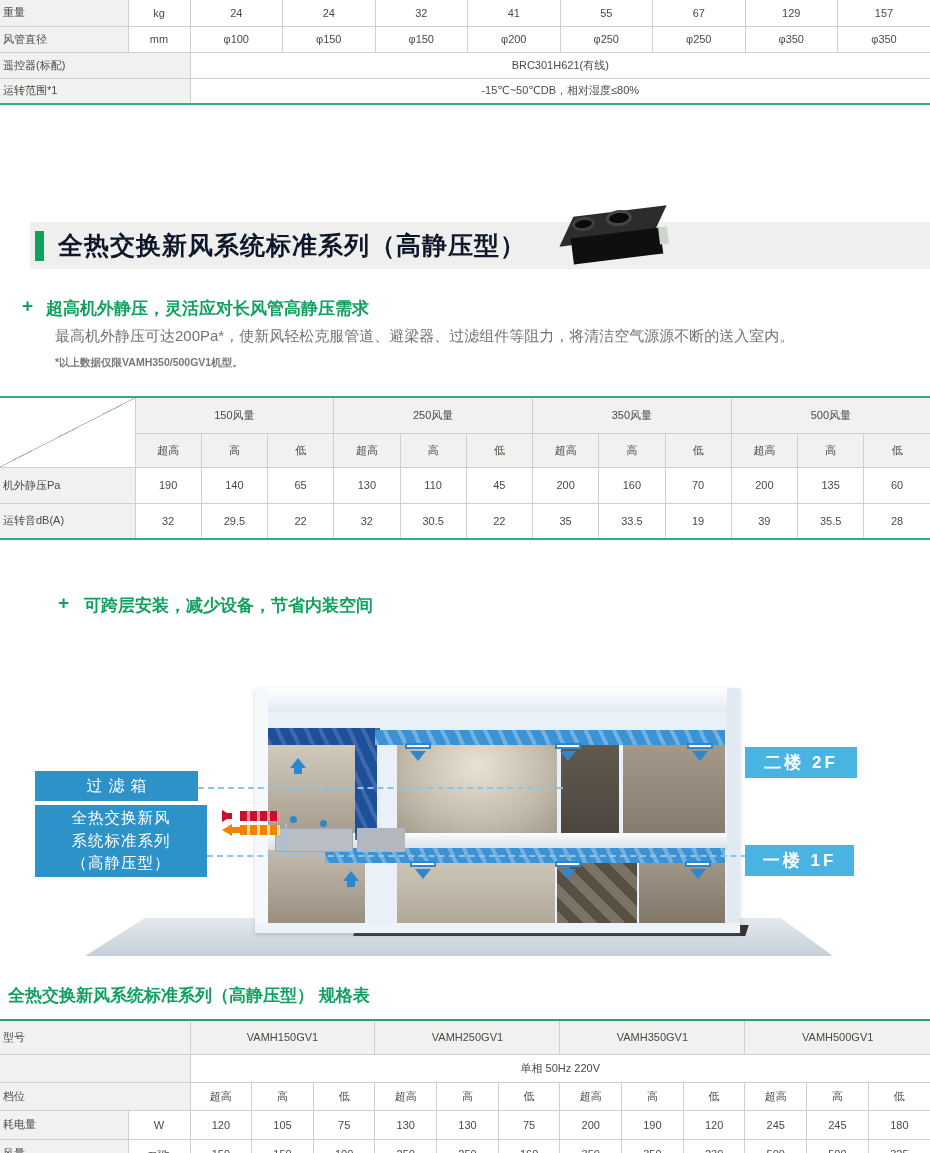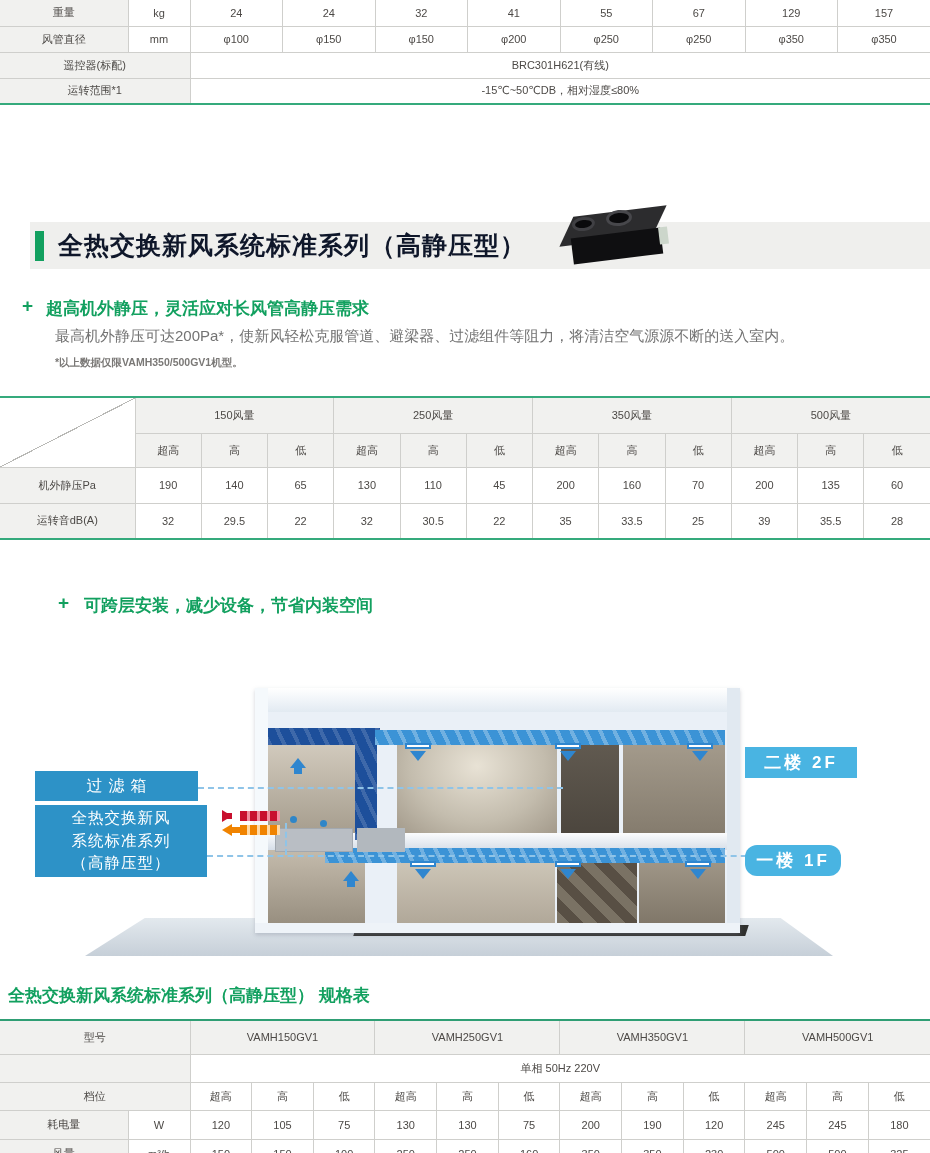--- a/index.html
+++ b/index.html
@@ -9,21 +9,21 @@
     font-family: "Liberation Sans", "DejaVu Sans", sans-serif;
     color: #4c4946;
   }
   #page { position: relative; width: 930px; height: 1153px; overflow: hidden; }
 
   
   table { border-collapse: collapse; table-layout: fixed; width: 930px; font-size: 11px; color:#4c4946; }
   td { border: 1px solid #cfcfcc; text-align: center; padding: 0 3px; overflow: hidden; white-space: nowrap; vertical-align: middle; }
   td:first-child { border-left: none; }
   td:last-child { border-right: none; }
-  .lb { background: #f1f1ef; text-align: center; }
+  .lb { background: #f1f1ef; text-align: left; }
   .hd { background: #f1f1ef; }
 
   
   .top-tbl { position: absolute; top: 0; left: 0; border-bottom: 2px solid #35aa7c; }
   .top-tbl tr { height: 26px; }
   .top-tbl tr:first-child td { border-top: none; }
 
   
   .band { position: absolute; top: 222px; left: 30px; width: 900px; height: 47px; background: #efefed; }
   .band-bar { position: absolute; top: 231px; left: 35px; width: 9px; height: 30px; background: #12a05f; }
@@ -207,21 +207,21 @@
       <tr class="dt">
         <td class="lb">运转音dB(A)</td>
         <td>32</td>
         <td>29.5</td>
         <td>22</td>
         <td>32</td>
         <td>30.5</td>
         <td>22</td>
         <td>35</td>
         <td>33.5</td>
-        <td>25</td>
+        <td>19</td>
         <td>39</td>
         <td>35.5</td>
         <td>28</td>
       </tr>
     </tbody>
   </table>
 
   <div class="plus" style="top:592px; left:58px;">+</div>
   <div class="feat-title" style="top:594px; left:84px;">可跨层安装，减少设备，节省内装空间</div>
 
@@ -305,21 +305,21 @@
 
     <div class="callout ulabel" style="left:35px; top:142px; width:172px; height:72px;">
       <div>
         <div>全热交换新风</div>
         <div>系统标准系列</div>
         <div>（高静压型）</div>
       </div>
     </div>
     <div class="callout flabel" style="left:35px; top:108px; width:163px; height:30px;">过滤箱</div>
     <div class="callout callout-light floorlabel" style="left:745px; top:84px; width:112px; height:31px;">二楼 2F</div>
-    <div class="callout callout-light floorlabel" style="left:745px; top:182px; width:96px; height:31px;border-radius:12px;">一楼 1F</div>
+    <div class="callout callout-light floorlabel" style="left:745px; top:182px; width:109px; height:31px;">一楼 1F</div>
   </div>
 
   <div class="spec-title">全热交换新风系统标准系列（高静压型）  规格表</div>
 
   <table class="spec-tbl">
     <colgroup>
         <col style="width:128px">
         <col style="width:62px">
         <col span="12">
       </colgroup>

